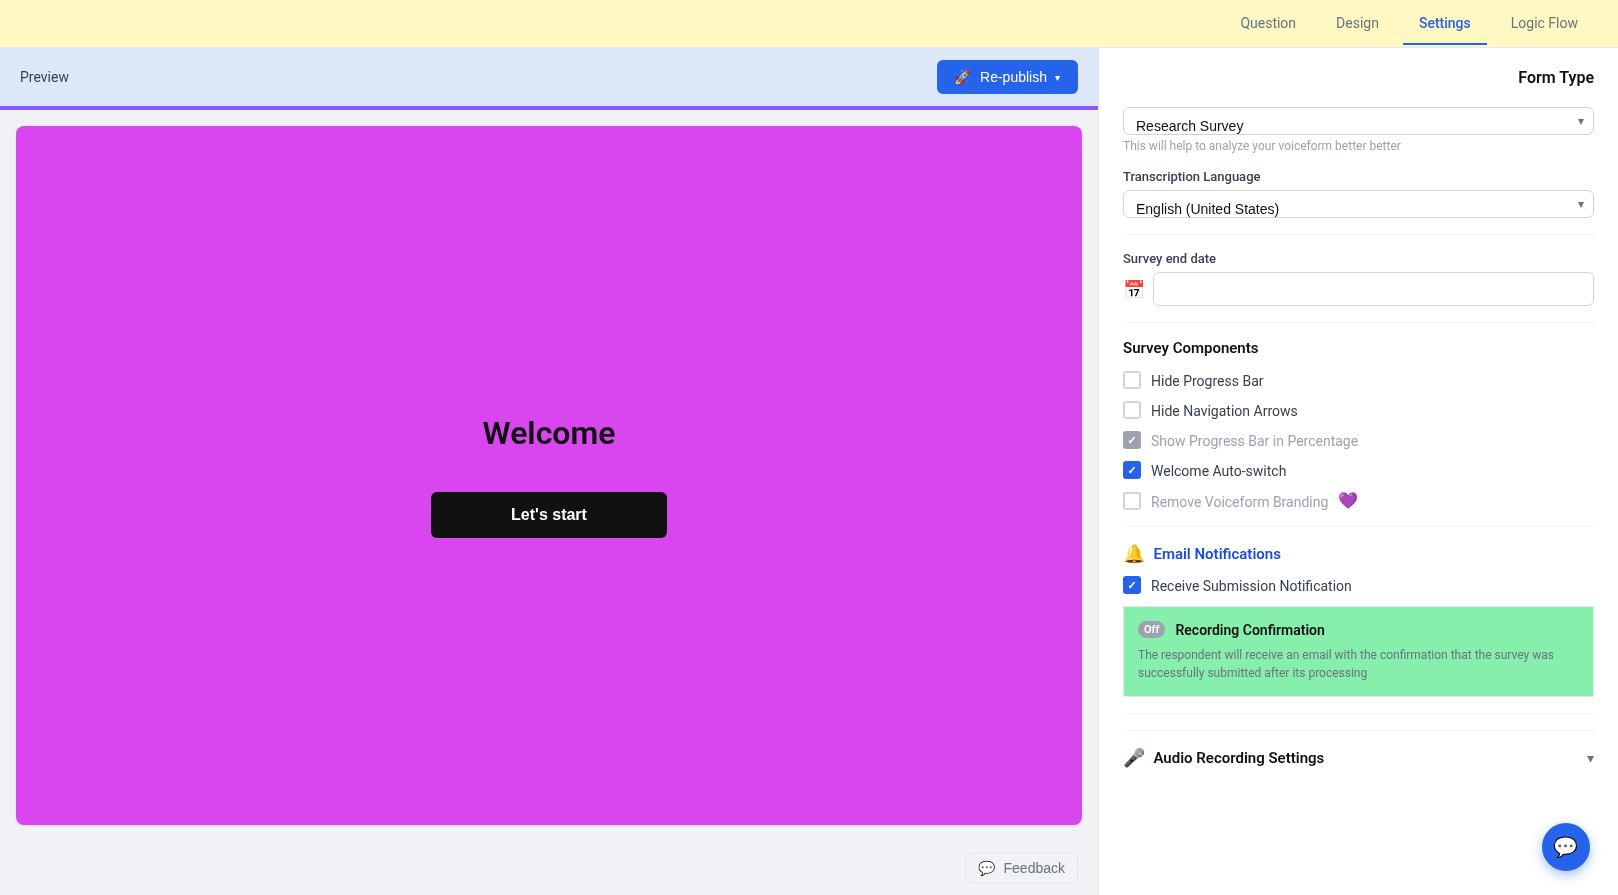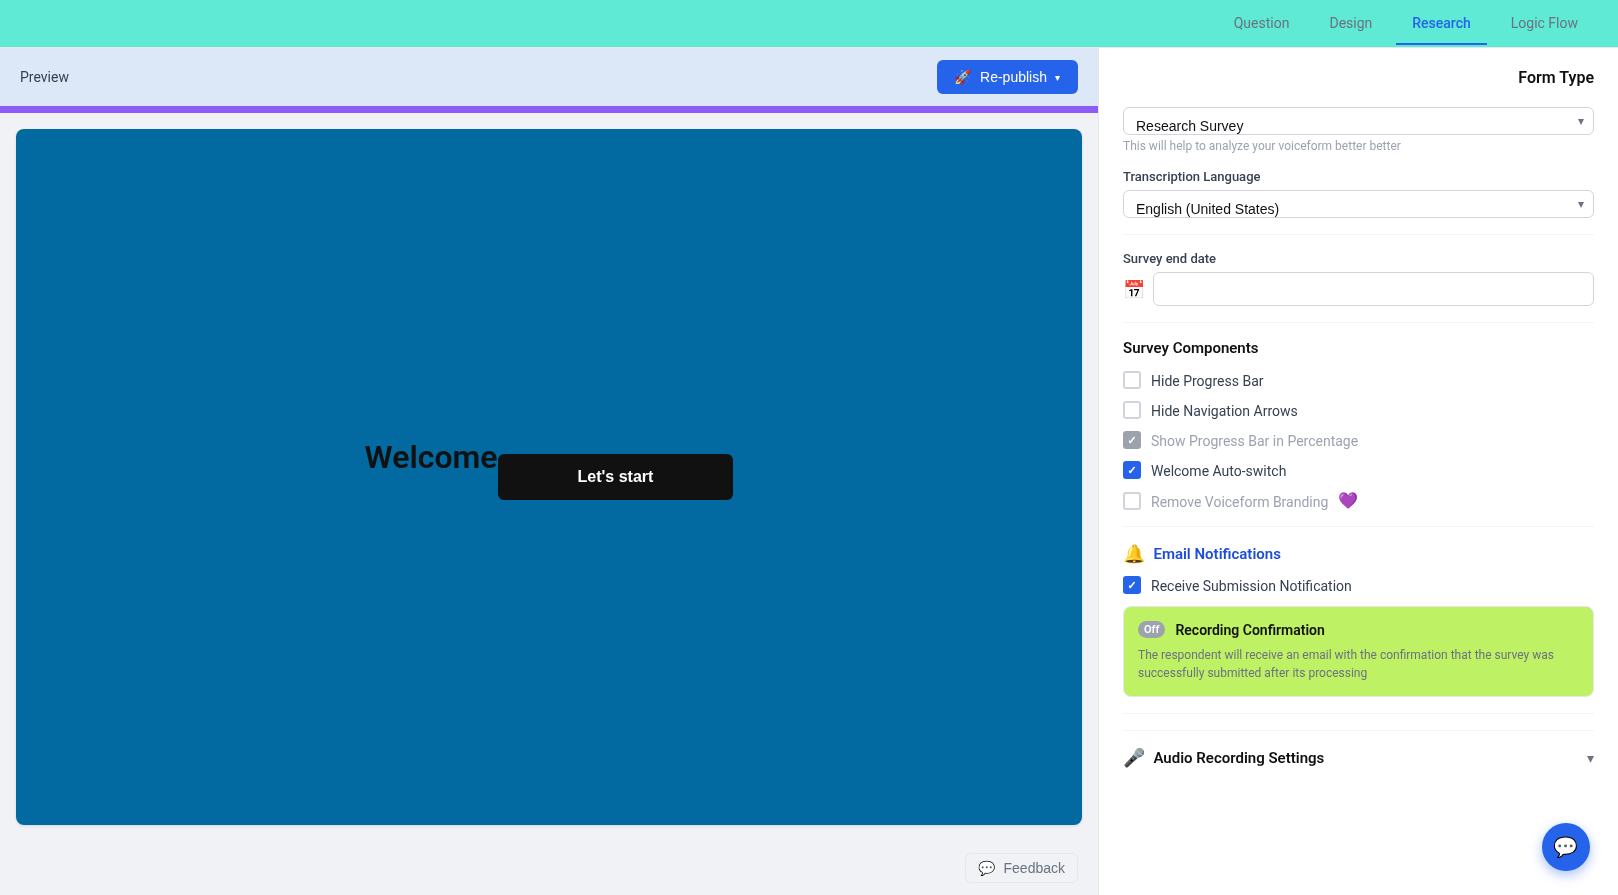--- a/index.html
+++ b/index.html
@@ -1,49 +1,49 @@
 <!DOCTYPE html>
 <html><head>
   <meta charset="utf-8">
   <style>
     * { box-sizing: border-box; margin: 0; padding: 0; }
     body { font-family: -apple-system, BlinkMacSystemFont, 'Segoe UI', Roboto, sans-serif; background: #f0f2f5; display: flex; flex-direction: column; height: 895px; overflow: hidden; }
 
     
     .top-nav {
-      display: flex; align-items: center; background: #5eead4; border-bottom: 1px solid #e5e7eb;
+      display: flex; align-items: center; background: #fef9c3; border-bottom: 1px solid #e5e7eb;
       padding: 13px 24px; height: 48px; position: relative; z-index: 10;
     }
     .top-nav-tabs { display: flex; gap: 8px; margin-left: auto; }
     .nav-tab {
       padding: 12px 16px; font-size: 14px; color: #6b7280; cursor: pointer;
       border-bottom: 2px solid transparent; text-decoration: none;
     }
     .nav-tab.active { color: #2563eb; border-bottom: 2px solid #2563eb; font-weight: 500; }
 
     
     .main-layout { display: flex; flex: 1; overflow: hidden; }
 
     
     .preview-panel { flex: 1; display: flex; flex-direction: column; }
     .preview-header {
       background: #dce8f7; padding: 12px 20px; display: flex; align-items: center;
-      justify-content: space-between; border-bottom: 7px solid #8b5cf6;
+      justify-content: space-between; border-bottom: 4px solid #8b5cf6;
     }
     .preview-label { font-size: 14px; color: #374151; font-weight: 400; }
     .republish-btn {
       background: #2563eb; color: #fff; border: none; padding: 9px 18px;
       border-radius: 6px; font-size: 14px; font-weight: 500; cursor: pointer;
       display: flex; align-items: center; gap: 8px;
     }
     .republish-btn .chevron { font-size: 10px; }
 
     .preview-content {
-      flex: 1; background: #0369a1; margin: 16px; border-radius: 8px;
-      display: flex; flex-direction: row; align-items: center; justify-content: center;
+      flex: 1; background: #d946ef; margin: 16px; border-radius: 8px;
+      display: flex; flex-direction: column; align-items: center; justify-content: center;
       box-shadow: 0 1px 3px rgba(0,0,0,0.1);
     }
     .welcome-text { font-size: 32px; font-weight: 600; color: #111; margin-bottom: 40px; }
     .start-btn {
       background: #111; color: #fff; border: none; padding: 14px 80px;
       border-radius: 6px; font-size: 16px; font-weight: 700; cursor: pointer;
     }
 
     .preview-footer {
       padding: 12px 20px; display: flex; justify-content: flex-end; align-items: center;
@@ -100,21 +100,21 @@
     .checkbox-label { font-size: 14px; color: #374151; }
     .checkbox-label.disabled { color: #9ca3af; }
 
     .email-notif-header {
       display: flex; align-items: center; gap: 8px; margin-bottom: 12px;
     }
     .bell-icon { font-size: 18px; color: #374151; }
     .email-notif-title { font-size: 15px; font-weight: 600; color: #1d4ed8; }
 
     .submission-confirm-box {
-      background: #bef264; border: 1px solid #e5e7eb; border-radius: 8px;
+      background: #86efac; border: 1px solid #e5e7eb; border-radius: 0;
       padding: 14px; margin-top: 4px;
     }
     .submission-confirm-header { display: flex; align-items: center; gap: 10px; margin-bottom: 8px; }
     .toggle-off {
       background: #9ca3af; border-radius: 10px; padding: 2px 6px;
       font-size: 11px; color: #fff; font-weight: 600; display: inline-block;
     }
     .submission-confirm-title { font-size: 14px; font-weight: 600; color: #111; }
     .submission-confirm-desc { font-size: 12px; color: #6b7280; line-height: 1.5; }
 
@@ -138,21 +138,21 @@
     
     .rocket-icon { font-size: 14px; }
   </style>
 </head>
 <body>
 
 <div class="top-nav">
   <div class="top-nav-tabs">
     <a class="nav-tab">Question</a>
     <a class="nav-tab">Design</a>
-    <a class="nav-tab active">Research</a>
+    <a class="nav-tab active">Settings</a>
     <a class="nav-tab">Logic Flow</a>
   </div>
 </div>
 
 <div class="main-layout">
 
   <div class="preview-panel">
     <div class="preview-header">
       <span class="preview-label">Preview</span>
       <button class="republish-btn">

